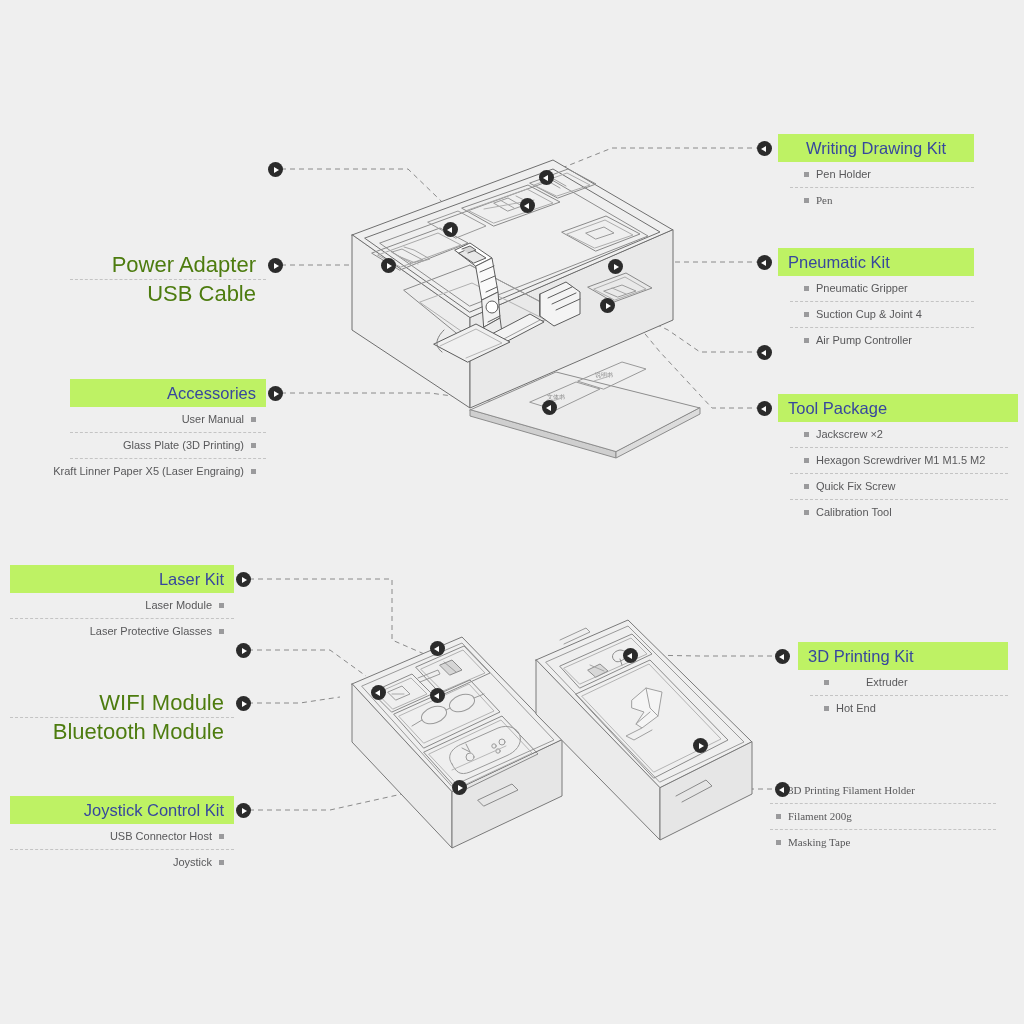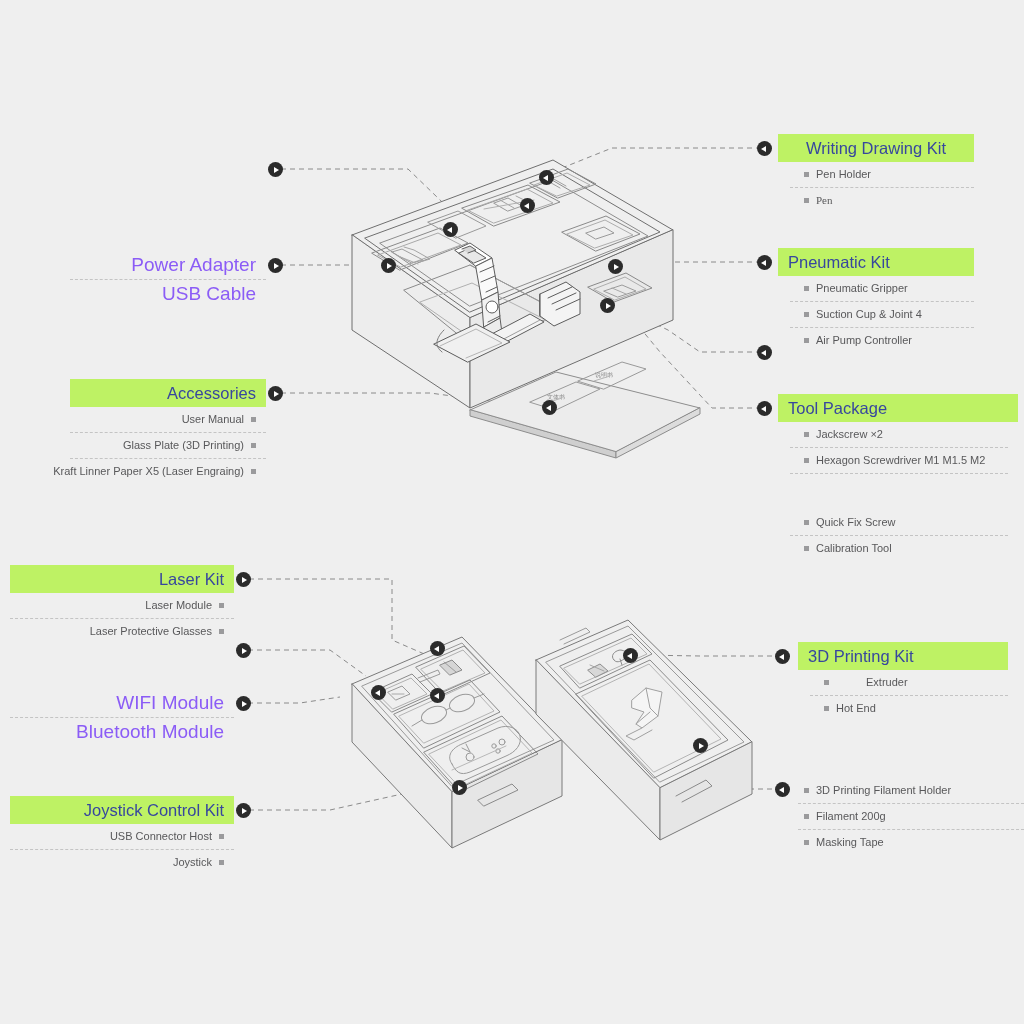--- a/index.html
+++ b/index.html
@@ -24,22 +24,22 @@
     font-size:16.5px;
     line-height:28px;
     height:28px;
     padding:0 10px;
     white-space:nowrap;
     box-sizing:border-box;
   }
   .chip.r{text-align:right;}
   .chip.l{text-align:left;}
   .plainhead{
-    color:#8b5cf6;
-    font-size:19px;
+    color:#4d7c0f;
+    font-size:22px;
     line-height:28px;
     height:28px;
     padding:0 10px;
     white-space:nowrap;
     box-sizing:border-box;
   }
   .plainhead.r{text-align:right;}
 
   .sub{
     color:#58585a;
@@ -391,21 +391,21 @@
     <div class="sub l" style="padding-left:26px;">
       <span class="bullet"></span>
       <span>Jackscrew ×2</span>
     </div>
     <div class="dashsep" style="margin-left:12px;margin-right:10px;"></div>
     <div class="sub l" style="padding-left:26px;">
       <span class="bullet"></span>
       <span>Hexagon Screwdriver  M1 M1.5 M2</span>
     </div>
     <div class="dashsep" style="margin-left:12px;margin-right:10px;"></div>
-    <div class="sub l" style="padding-left:26px;margin-top:36px;">
+    <div class="sub l" style="padding-left:26px;">
       <span class="bullet"></span>
       <span>Quick Fix Screw</span>
     </div>
     <div class="dashsep" style="margin-left:12px;margin-right:10px;"></div>
     <div class="sub l" style="padding-left:26px;">
       <span class="bullet"></span>
       <span>Calibration Tool</span>
     </div>
   </div>
   <div class="dot left" style="left:757px;top:401px;">
@@ -421,21 +421,21 @@
     <div class="dashsep" style="margin-left:12px;"></div>
     <div class="sub l" style="padding-left:26px;">
       <span class="bullet"></span>
       <span>Hot End</span>
     </div>
   </div>
   <div class="dot left" style="left:775px;top:649px;">
       <i></i>
     </div>
 
-  <div class="group" style="left:798px;top:778px;width:226px;">
+  <div class="group" style="left:770px;top:778px;width:226px;font-family:Liberation Serif, serif;">
     <div class="sub l" style="padding-left:6px;">
       <span class="bullet"></span>
       <span>3D Printing Filament Holder</span>
     </div>
     <div class="dashsep"></div>
     <div class="sub l" style="padding-left:6px;">
       <span class="bullet"></span>
       <span>Filament 200g</span>
     </div>
     <div class="dashsep"></div>

